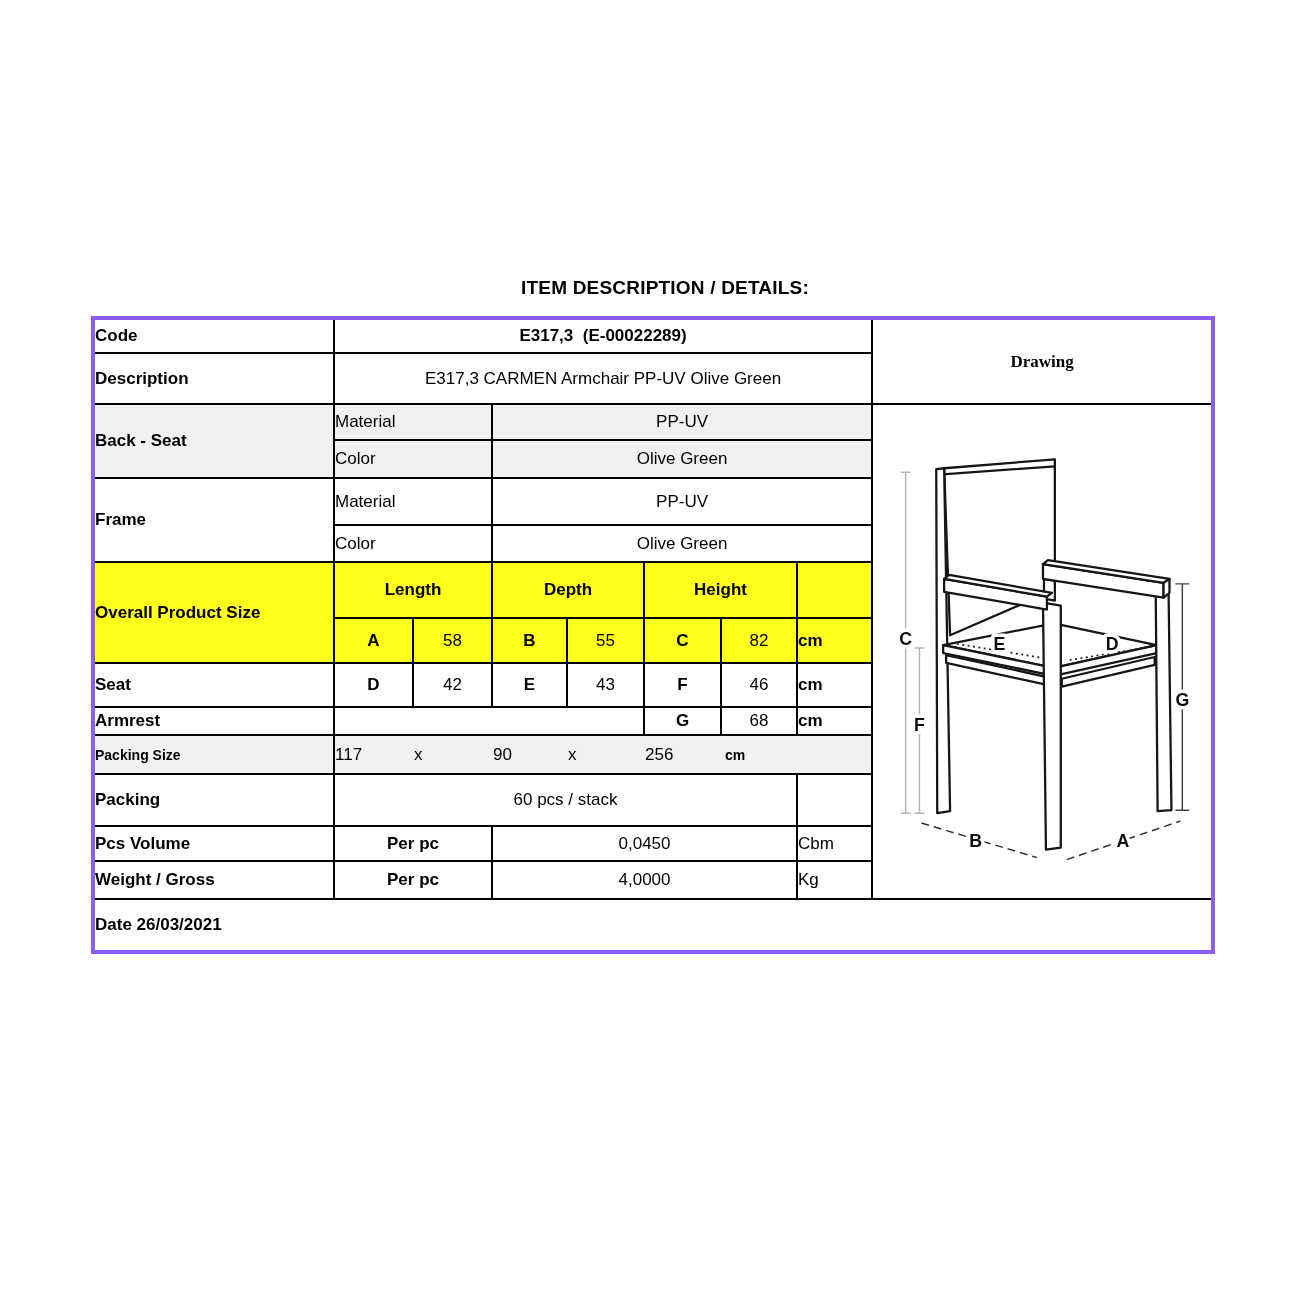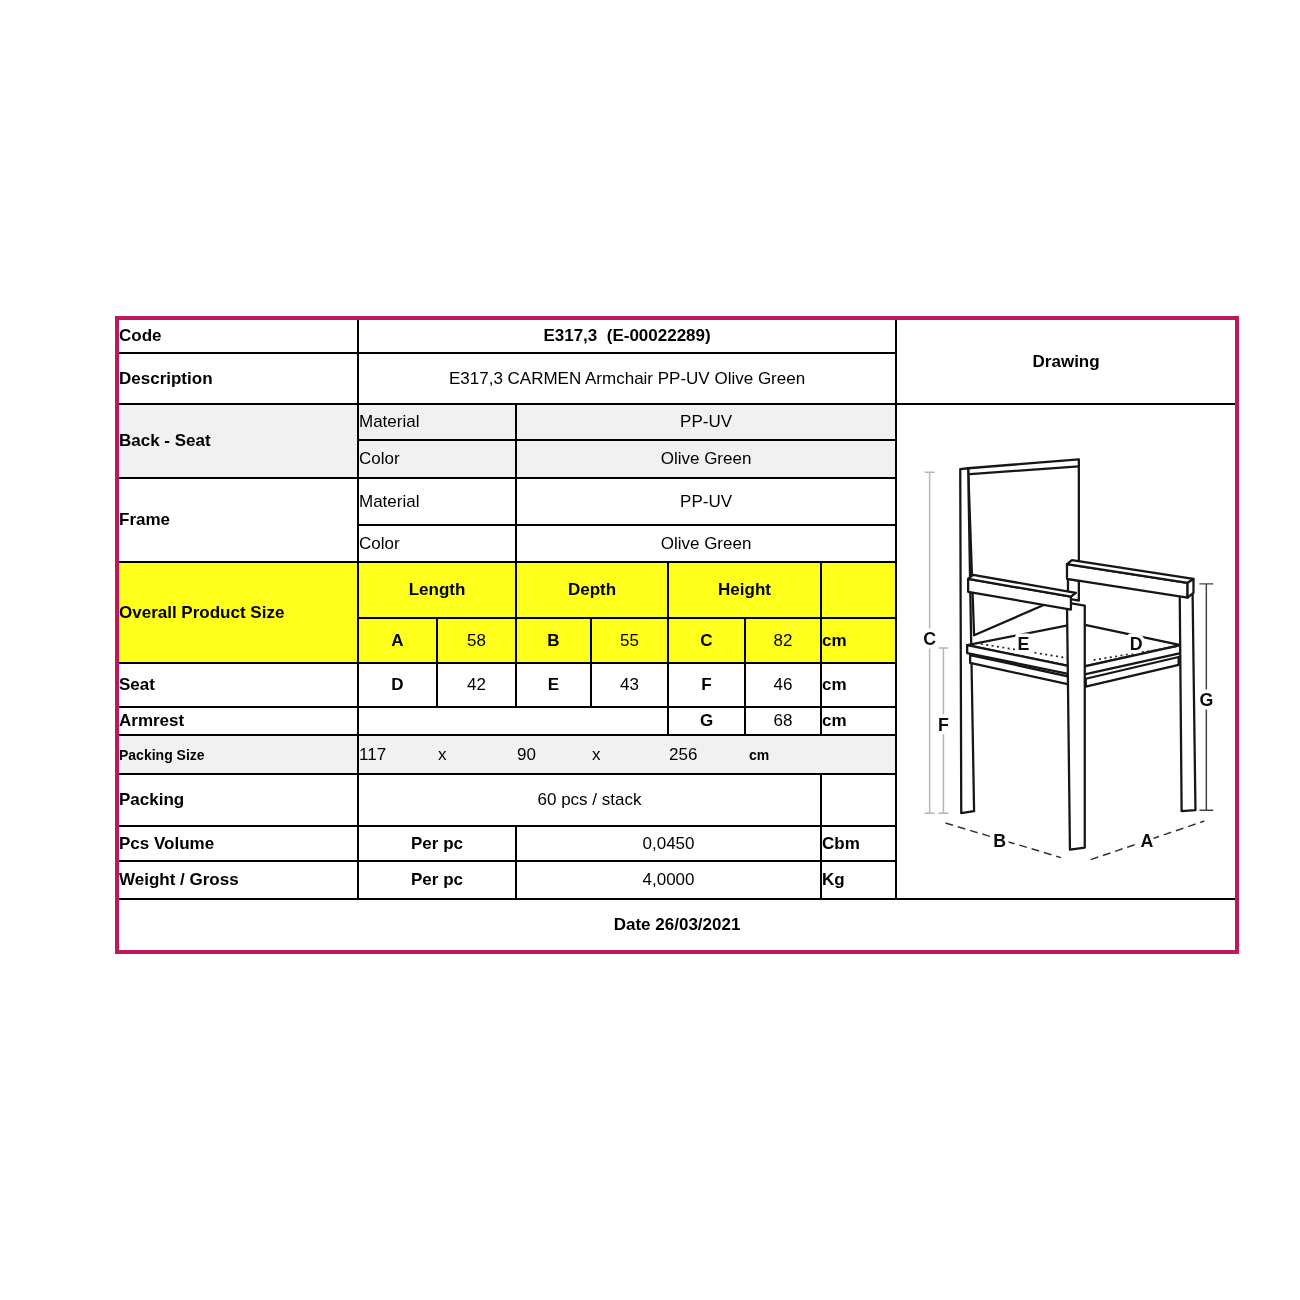--- a/index.html
+++ b/index.html
@@ -1,49 +1,50 @@
 <!DOCTYPE html>
 <html><head>
 <meta charset="utf-8">
 <style>
   html,body{margin:0;padding:0;background:#ffffff;}
   #canvas{position:relative;width:1300px;height:1300px;background:#ffffff;overflow:hidden;
           font-family:"Liberation Sans", sans-serif;color:#000;}
   #sheet-title{position:absolute;left:105px;top:277px;width:1120px;text-align:center;
                font-size:19px;font-weight:bold;letter-spacing:.2px;}
-  table.spec{position:absolute;left:115px;top:316px;width:1120px;border-collapse:collapse;
-             table-layout:fixed;border:4px solid #be185d;}
+  table.spec{position:absolute;left:91px;top:316px;width:1120px;border-collapse:collapse;
+             table-layout:fixed;border:4px solid #8b5cf6;}
   table.spec td{border:2px solid #000;padding:0;vertical-align:middle;font-size:17px;
                 overflow:hidden;}
   .lbl{font-weight:bold;text-align:left;padding-left:5px;font-size:17px;}
   .lbl-sm{font-weight:bold;text-align:left;padding-left:5px;font-size:15px;}
   .ctr{text-align:center;}
   .bold{font-weight:bold;margin-left:28px;}
   .gray{background:#f1f1f1;}
   .yellow{background:#ffff1c;}
   .keyed{text-align:left;padding-left:6px;}
   .unit{font-weight:bold;font-size:14px;text-align:left;padding-left:4px;}
-  .unit-big{font-weight:bold;font-size:15px;text-align:left;padding-left:4px;}
+  .unit-big{font-weight:normal;font-size:15px;text-align:left;padding-left:4px;}
   .perpc{font-weight:bold;font-size:15px;text-align:center;}
-  .date-cell{font-weight:bold;font-size:15px;text-align:center;}
-  .drawhead{font-weight:bold;font-size:17px;text-align:center;}
+  .date-cell{font-weight:bold;font-size:15px;}
+  .drawhead{font-weight:bold;font-size:17px;text-align:center;font-family:Liberation Serif, serif;}
   .packflex{display:flex;align-items:center;height:100%;}
   .packflex span{display:block;text-align:left;}
   .seg0{width:79px;}.seg1{width:79px;}.seg2{width:75px;}.seg3{width:77px;}.seg4{width:76px;}
   .segcm{width:76px;text-align:left !important;padding-left:4px;font-weight:bold;font-size:14px;}
   .draw-cell{background:#fff;vertical-align:top;}
   svg text.dim{font-family:"Liberation Sans", sans-serif;font-size:18px;font-weight:bold;
                fill:#0d0d0d;text-anchor:middle;paint-order:stroke;stroke:#ffffff;stroke-width:7px;
                stroke-linejoin:round;}
 </style>
 </head>
 <body>
 
 <div id="canvas">
 
+  <div id="sheet-title">ITEM DESCRIPTION / DETAILS:</div>
 
   <table class="spec">
     <colgroup>
       <col style="width:241px">
         <col style="width:79px">
         <col style="width:79px">
       <col style="width:75px">
         <col style="width:77px">
         <col style="width:77px">
       <col style="width:76px">

